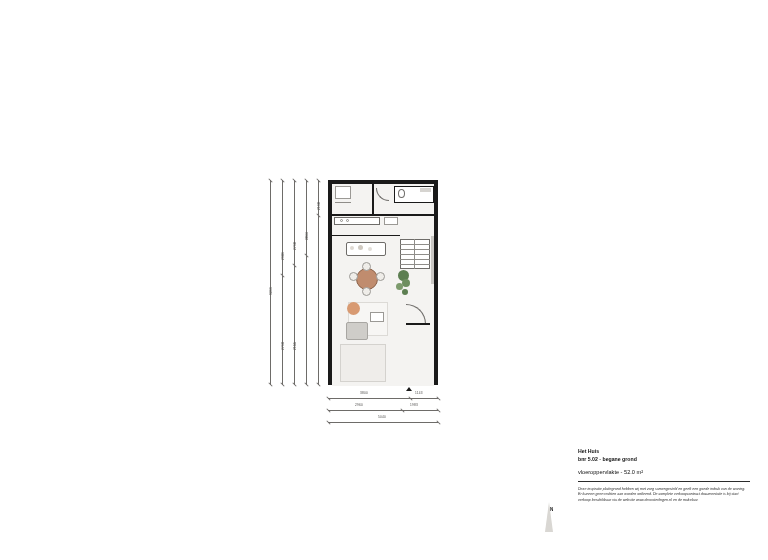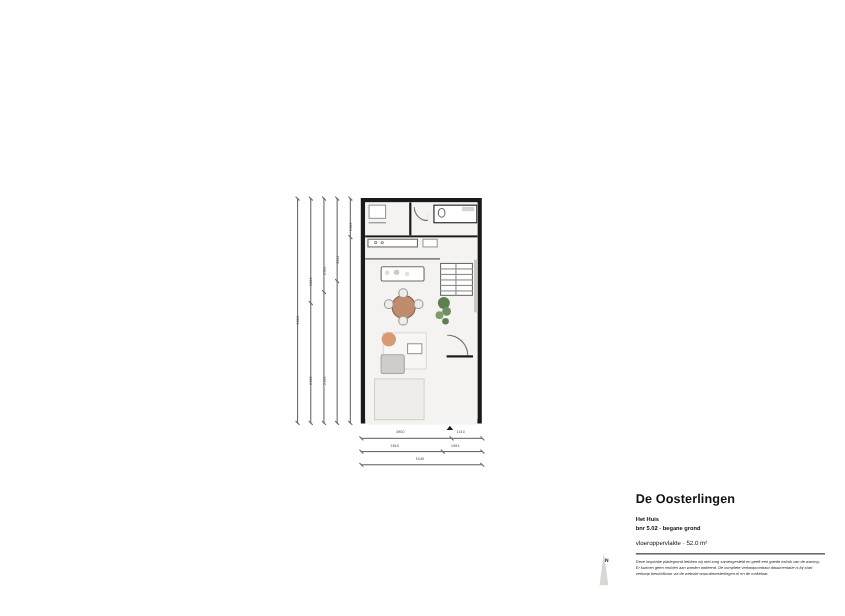--- a/index.html
+++ b/index.html
@@ -289,21 +289,20 @@
     <div class="dim-label" style="left:118px; top:260px;">5040</div>
   </div>
 </div>
 
 <div id="compass">
   <div class="needle"></div>
   <div class="n-label">N</div>
 </div>
 
 <div id="titleblock">
-  <div class="brand">De Oosterlingen</div>
   <div class="tb-line">Het Huis</div>
   <div class="tb-line">bnr 5.02 - begane grond</div>
   <div class="tb-area">
     <span>vloeroppervlakte -</span>
     <span>52.0 m²</span>
   </div>
   <div class="tb-rule"></div>
   <div class="tb-disclaimer">Deze inspiratie plattegrond hebben wij met zorg samengesteld en geeft een goede indruk van de woning. Er kunnen geen rechten aan worden ontleend. De complete verkoopcontract documentatie is bij start verkoop beschikbaar via de website www.deoosterlingen.nl en de makelaar.</div>
 </div>
 

